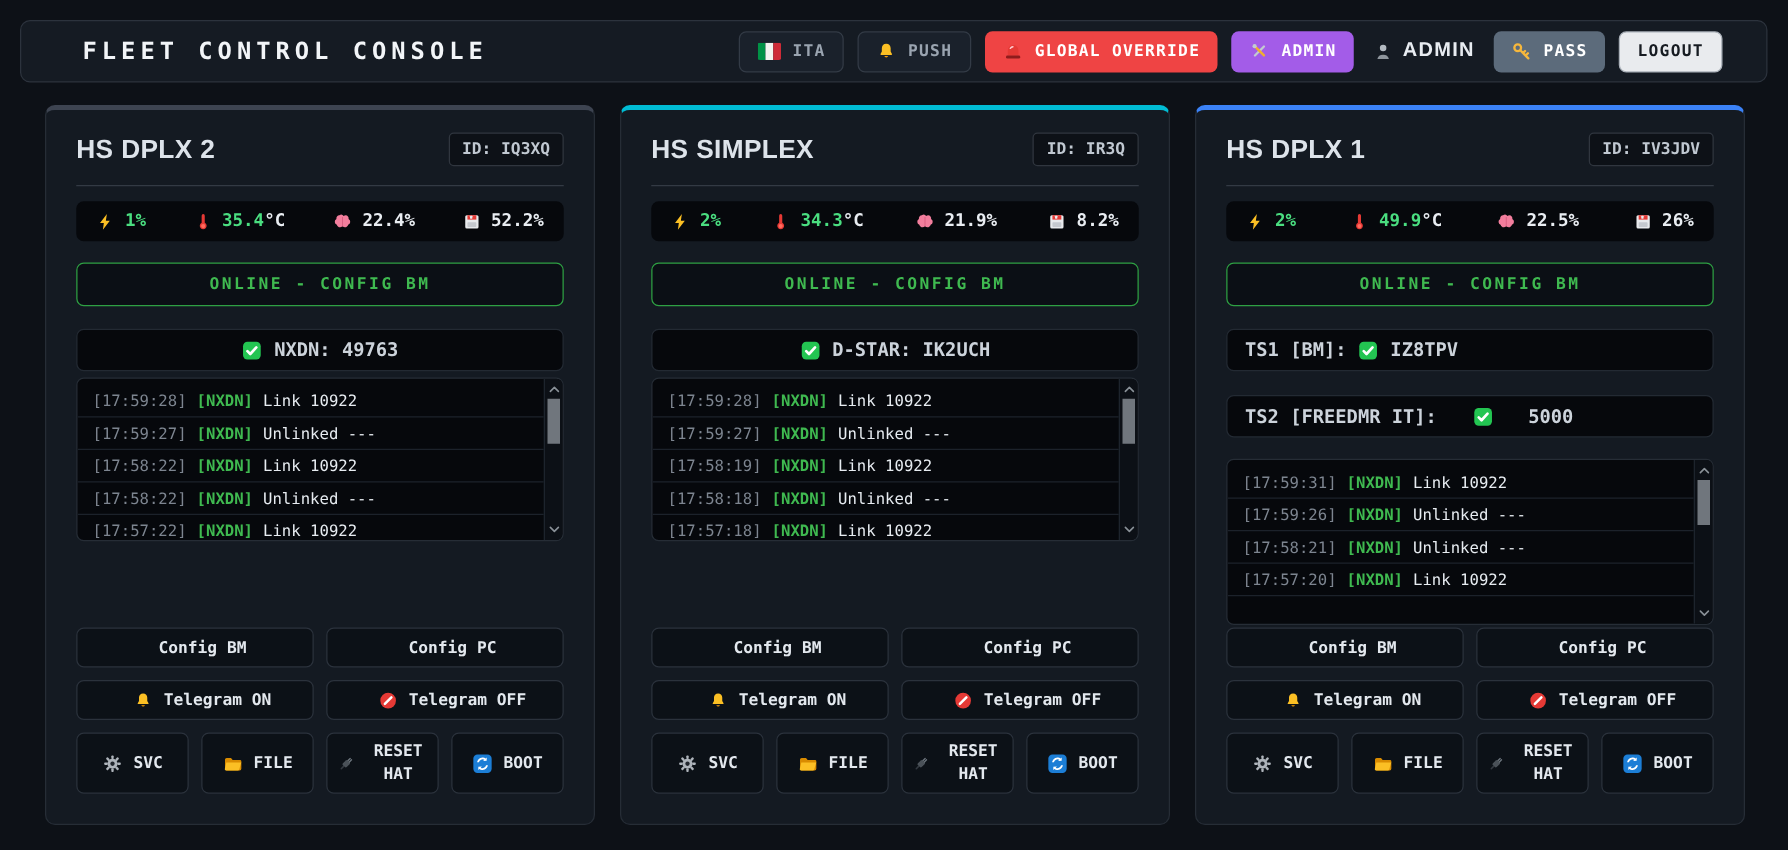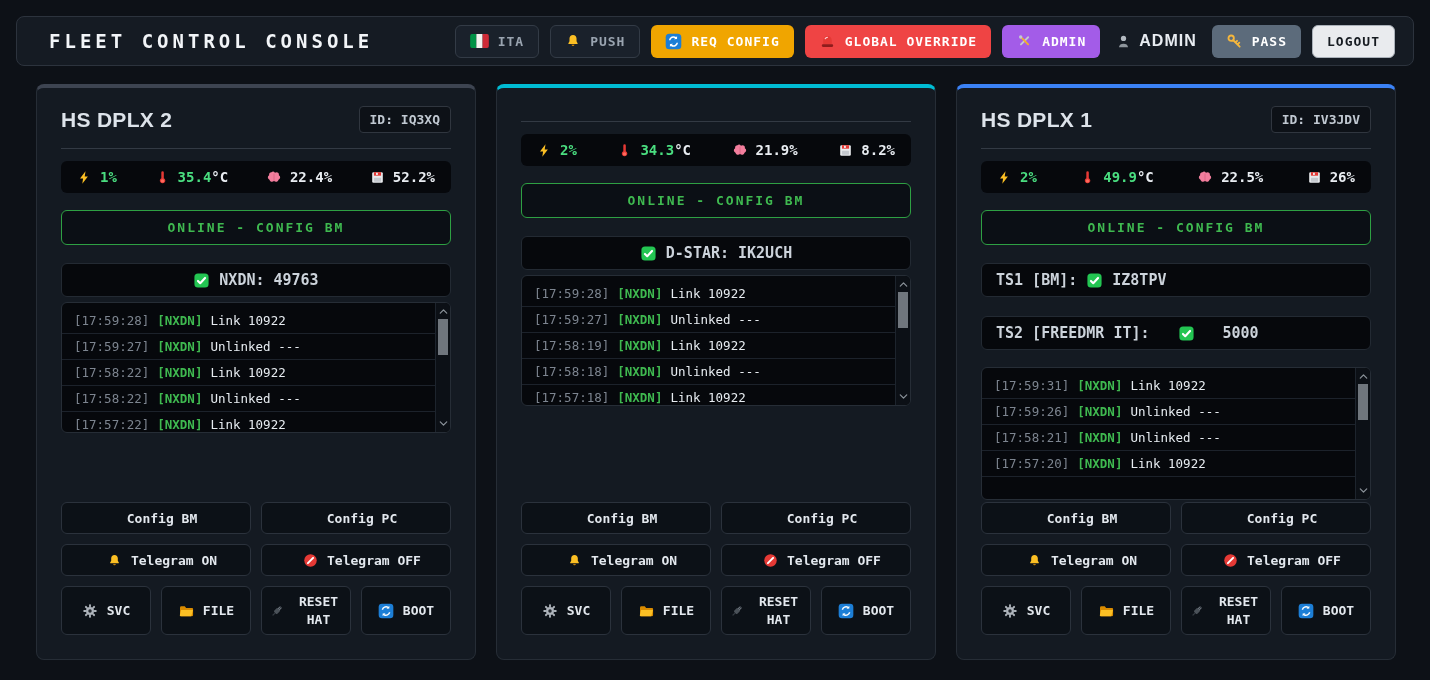--- a/index.html
+++ b/index.html
@@ -4,21 +4,21 @@
 <style>
   html,body{margin:0;padding:0;width:1430px;height:680px;overflow:hidden;
     background:#0d1117;font-family:"DejaVu Sans Mono",monospace;}
   *{box-sizing:border-box;}
   button{font:inherit;border:none;background:none;cursor:pointer;padding:0;color:inherit;}
   .ic{display:block;flex:none;}
 
   
   .topbar{position:absolute;left:16px;top:16px;width:1398px;height:50px;
     background:#151b23;border:1px solid #2c333d;border-radius:8px;
-    display:flex;align-items:center;padding:0 18px;}
+    display:flex;align-items:center;padding:0 35px;}
   .app-title{font-weight:bold;font-size:19px;letter-spacing:4px;color:#f2f5f8;margin-left:14px;}
   .hgroup{margin-left:auto;display:flex;align-items:center;gap:11px;}
   .hbtn{height:33px;border-radius:6px;display:flex;align-items:center;gap:9px;
     padding:0 14px;font-weight:bold;font-size:13px;letter-spacing:1px;}
   .hbtn.ghost{background:#1a212b;border:1px solid #333b46;color:#9aa4b0;}
   .hbtn.amber{background:#f0a500;color:#ffffff;}
   .hbtn.red{background:#ef4444;color:#ffffff;}
   .hbtn.purple{background:#a35ce8;color:#ffffff;}
   .hbtn.slate{background:#5c6b7b;color:#ffffff;}
   .hbtn.light{background:#e9ebee;color:#161b21;border:1px solid #aab1b9;justify-content:center;}
@@ -185,26 +185,20 @@
           </svg>
         </span>
       <span>ITA</span>
     </button>
     <button class="hbtn ghost">
       <svg class="ic" width="16" height="16" viewBox="0 0 24 24">
           <use href="#i-bell"></use>
         </svg>
       <span>PUSH</span>
     </button>
-    <button class="hbtn amber">
-      <svg class="ic" width="17" height="17" viewBox="0 0 24 24">
-          <use href="#i-sync"></use>
-        </svg>
-      <span>REQ CONFIG</span>
-    </button>
     <button class="hbtn red">
       <svg class="ic" width="17" height="17" viewBox="0 0 24 24">
           <use href="#i-siren"></use>
         </svg>
       <span>GLOBAL OVERRIDE</span>
     </button>
     <button class="hbtn purple">
       <svg class="ic" width="17" height="17" viewBox="0 0 24 24">
           <use href="#i-tools"></use>
         </svg>
@@ -347,20 +341,24 @@
           <svg class="ic" width="16" height="16" viewBox="0 0 24 24">
               <use href="#i-sync"></use>
             </svg>
           <span class="lbl">BOOT</span>
         </button>
       </div>
     </div>
   </section>
 
   <section class="card" style="border-top-color: rgb(0, 188, 212);">
+    <div class="card-head">
+      <div class="card-title">HS SIMPLEX</div>
+      <div class="id-badge">ID: IR3Q</div>
+    </div>
     <div class="divider"></div>
     <div class="stats">
       <div class="stat">
         <svg class="ic" width="15" height="15" viewBox="0 0 24 24">
             <use href="#i-bolt"></use>
           </svg>
         <span class="green">2%</span>
       </div>
       <div class="stat">
         <svg class="ic" width="15" height="15" viewBox="0 0 24 24">

